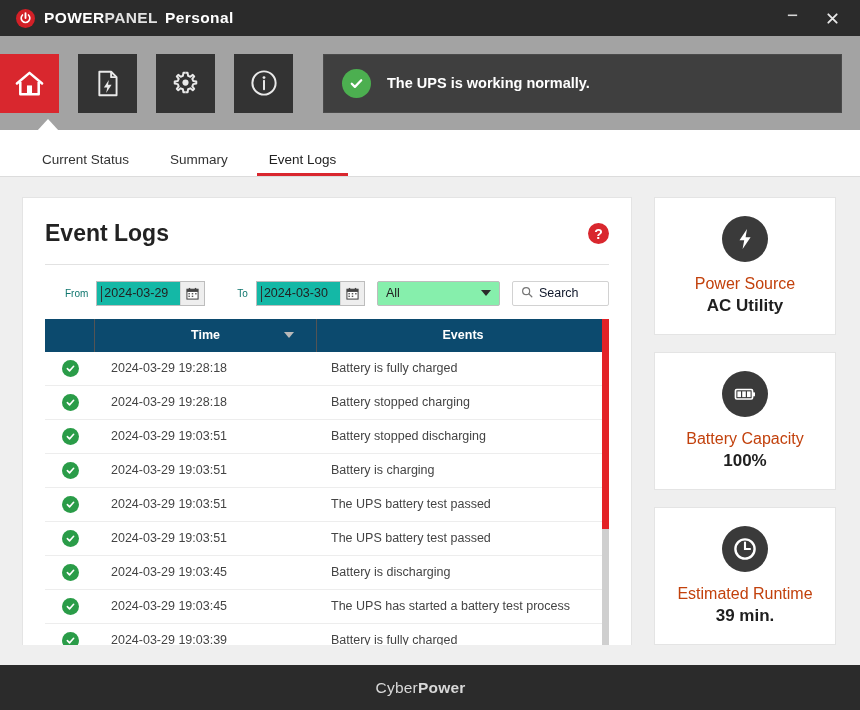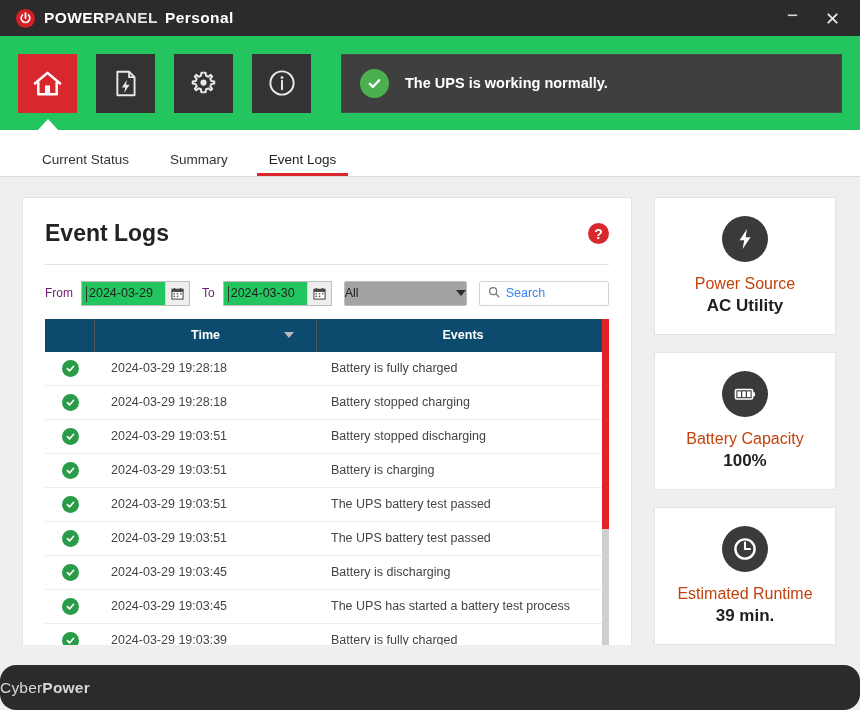--- a/index.html
+++ b/index.html
@@ -41,22 +41,22 @@
   .winbtn {
     width: 40px; height: 36px; display: flex;
     align-items: center; justify-content: center;
     color: #d6d6d6; font-size: 15px; cursor: pointer;
   }
   .winbtn.min { font-size: 17px; padding-bottom: 8px; }
   .winbtn.close { font-size: 17px; margin-right: 8px; }
 
   
   .toolbar {
-    height: 94px; background: #22c55e; flex: 0 0 94px;
-    display: flex; align-items: center; padding-left: 18px;
+    height: 94px; background: #a3a3a3; flex: 0 0 94px;
+    display: flex; align-items: center; 
     position: relative;
     justify-content: flex-end;
   }
   .tool-tile {
     width: 59px; height: 59px; margin-right: 19px;
     background: #333333;
     display: flex; align-items: center; justify-content: center;
     cursor: pointer; position: relative;
   }
   .tool-tile.active { background: #d9272e; }
@@ -117,56 +117,56 @@
     background: #d9272e; color: #ffffff; font-size: 14px;
     font-weight: bold; display: flex; align-items: center;
     justify-content: center; cursor: pointer;
   }
   .divider { height: 1px; background: #e2e2e2; margin: 17px 0 0 0; }
 
   .filters {
     display: flex; align-items: center; padding: 16px 0 13px 0;
     gap: 0;
   }
-  .flabel { font-size: 12px; color: #701a75; margin-right: 8px; }
+  .flabel { font-size: 10px; color: #0f766e; margin-right: 8px; margin-left: 20px; }
   .date-wrap {
     display: flex; align-items: stretch; height: 25px;
-    border: 1px solid #bdbdbd; background: #22c55e; margin-right: 12px;
+    border: 1px solid #bdbdbd; background: #14b8a6; margin-right: 12px;
   }
   .date-val {
     padding: 0 7px; font-size: 12.5px; color: #222222;
     display: flex; align-items: center; min-width: 84px;
     border-right: 1px solid #d6d6d6; position: relative;
   }
   .date-val::before {
     content: ""; position: absolute; left: 4px; top: 4px;
     width: 1px; height: 16px; background: #333;
   }
   .cal-btn {
     width: 23px; background: #eeeeee;
     display: flex; align-items: center; justify-content: center;
     cursor: pointer;
   }
   .select-box {
     height: 25px; width: 123px; border: 1px solid #bdbdbd;
-    background: #a3a3a3; display: flex; align-items: center;
-    padding: 0 0; font-size: 12.5px; color: #222222;
+    background: #86efac; display: flex; align-items: center;
+    padding: 0 8px; font-size: 12.5px; color: #222222;
     margin-right: 12px; cursor: pointer; border-radius: 2px;
   }
   .caret {
     margin-left: auto; width: 0; height: 0;
     border-left: 5px solid transparent; border-right: 5px solid transparent;
     border-top: 6px solid #2b2b2b;
   }
   .search-box {
     height: 25px; flex: 1 1 auto; border: 1px solid #d2d2d2;
     background: #ffffff; display: flex; align-items: center;
     padding: 0 8px; border-radius: 2px; gap: 6px;
   }
-  .search-ph { font-size: 12.5px; color: #3b82f6; }
+  .search-ph { font-size: 12.5px; color: #0f172a; }
 
   
   .table-wrap {
     flex: 1 1 auto; position: relative; overflow: hidden;
     border-bottom: 1px solid #ffffff;
   }
   .thead {
     display: flex; height: 33px; background: #0c4a6e; color: #ffffff;
   }
   .th { display: flex; align-items: center; justify-content: center;
@@ -218,23 +218,22 @@
     width: 46px; height: 46px; border-radius: 50%; background: #3a3a3a;
     display: flex; align-items: center; justify-content: center;
     margin-bottom: 13px;
   }
   .info-label { font-size: 16px; color: #c2410c; margin-bottom: 3px; }
   .info-value { font-size: 17px; font-weight: bold; color: #1f1f1f; }
 
   
   .footer {
     height: 45px; flex: 0 0 45px; background: #2b2b2b;
-    display: flex; align-items: center; justify-content: flex-start;
+    display: flex; align-items: center; justify-content: center;
     padding-right: 19px;
-    border-radius: 16px;
   }
   .footer-logo { font-size: 15.5px; color: #d8d8d8; letter-spacing: .2px; }
   .footer-logo .fb { font-weight: bold; }
   .spacer-strip { height: 20px; flex: 0 0 20px; background: #efefef; }
 </style>
 </head>
 <body>
 
 <div class="window">
 

